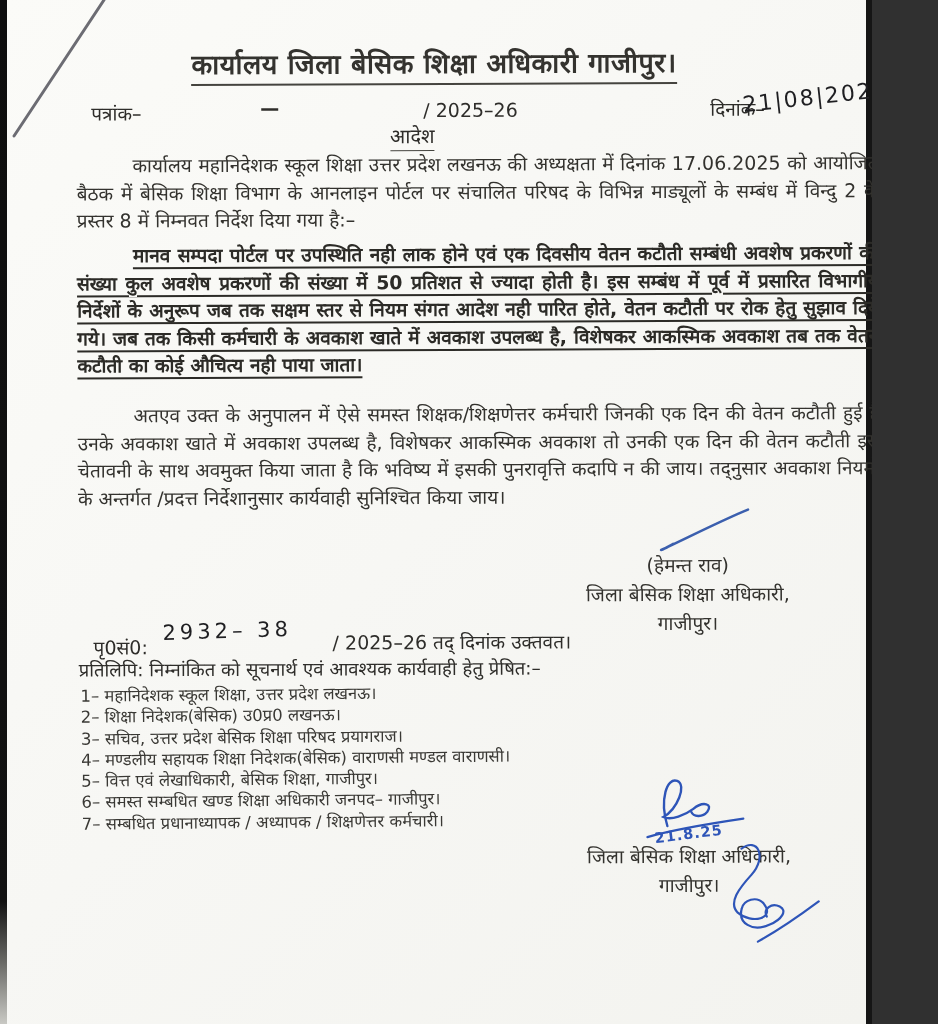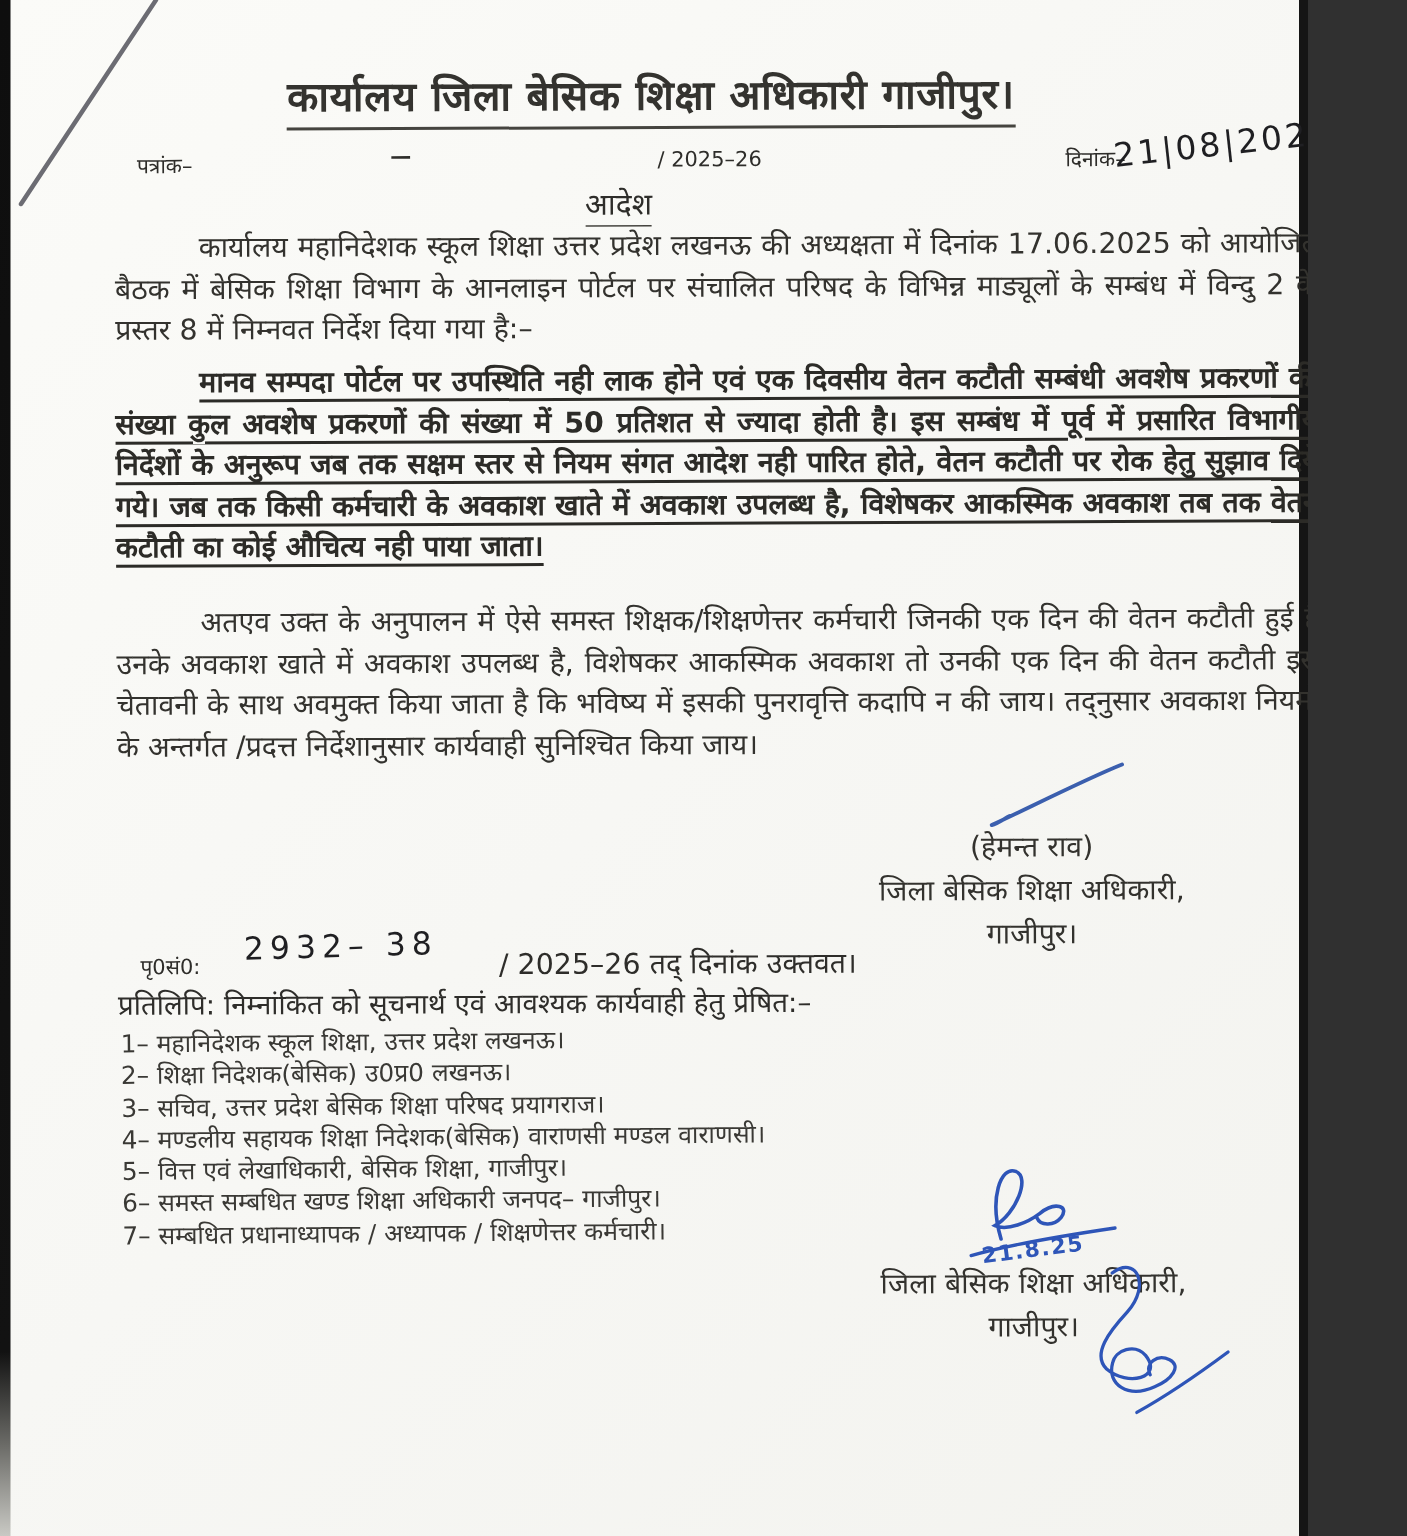--- a/index.html
+++ b/index.html
@@ -12,21 +12,21 @@
   .edge-left{position:absolute;left:0;top:0;width:7px;height:100%;
     background:linear-gradient(to bottom,#0e0e0e 0%,#121212 88%,#6a6a66 94%,#c9c9c4 100%);}
   .edge-right{position:absolute;right:0;top:0;width:6px;height:100%;background:#151515;}
   .faint-vline{position:absolute;left:917px;top:0;width:2px;height:100%;background:rgba(175,175,168,.55);}
   .corner-svg{position:absolute;left:0;top:0;pointer-events:none;}
   
   .doc{position:absolute;inset:0;transform:rotate(-0.25deg);}
   .title{position:absolute;top:44px;left:0;width:100%;text-align:center;
     font-size:27px;font-weight:700;letter-spacing:.5px;color:#34332f;}
   .title .u{border-bottom:2px solid #45443f;padding-bottom:4px;}
-  .lbl{position:absolute;font-size:14px;}
+  .lbl{position:absolute;font-size:19px;}
   .order-head{position:absolute;top:122px;left:0;width:100%;text-align:center;}
   .order-head span{display:inline-block;transform:translateX(-22px);font-size:20px;
     border-bottom:1.5px solid #45443f;padding-bottom:1px;}
   .para{position:absolute;left:78px;width:802px;font-size:19px;line-height:27.5px;
     text-align:justify;text-indent:56px;color:#33322e;}
   .para.bold-u{font-weight:700;text-decoration:underline;
     text-decoration-thickness:1.5px;text-underline-offset:4.5px;color:#2c2b27;}
   
   .hw{font-family:"DejaVu Sans",sans-serif;color:#1f1f22;}
   .hw-date{position:absolute;left:744px;top:86px;font-size:22px;letter-spacing:2px;
@@ -58,21 +58,21 @@
   </svg>
 
   <div class="doc">
 
     <div class="title">
       <span class="u">कार्यालय जिला बेसिक शिक्षा अधिकारी गाजीपुर।</span>
     </div>
 
     <span class="lbl" style="left:93px;top:99px;">पत्रांक–</span>
     <span class="lbl" style="left:262px;top:96px;letter-spacing:-2px;font-weight:700;">—</span>
-    <span class="lbl" style="left:440px;top:99px;">/ 2025–26</span>
+    <span class="lbl" style="left:425px;top:99px;">/ 2025–26</span>
     <span class="lbl" style="left:712px;top:97px;">दिनांक–</span>
     <span class="hw hw-date">21|08|2025</span>
 
     <div class="order-head">
       <span>आदेश</span>
     </div>
 
     <p class="para" style="top:132px;">कार्यालय महानिदेशक स्कूल शिक्षा उत्तर प्रदेश लखनऊ की अध्यक्षता में दिनांक 17.06.2025 को आयोजित बैठक में बेसिक शिक्षा विभाग के आनलाइन पोर्टल पर संचालित परिषद के विभिन्न माड्यूलों के सम्बंध में विन्दु 2 के प्रस्तर 8 में निम्नवत निर्देश दिया गया है:–</p>
 
     <p class="para bold-u" style="top:222px;">मानव सम्पदा पोर्टल पर उपस्थिति नही लाक होने एवं एक दिवसीय वेतन कटौती सम्बंधी अवशेष प्रकरणों की संख्या कुल अवशेष प्रकरणों की संख्या में 50 प्रतिशत से ज्यादा होती है। इस सम्बंध में पूर्व में प्रसारित विभागीय निर्देशों के अनुरूप जब तक सक्षम स्तर से नियम संगत आदेश नही पारित होते, वेतन कटौती पर रोक हेतु सुझाव दिये गये। जब तक किसी कर्मचारी के अवकाश खाते में अवकाश उपलब्ध है, विशेषकर आकस्मिक अवकाश तब तक वेतन कटौती का कोई औचित्य नही पाया जाता।</p>

